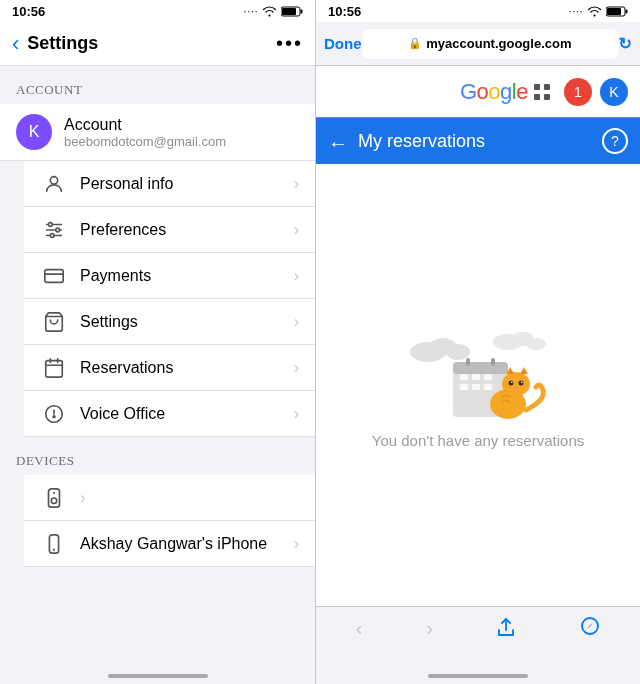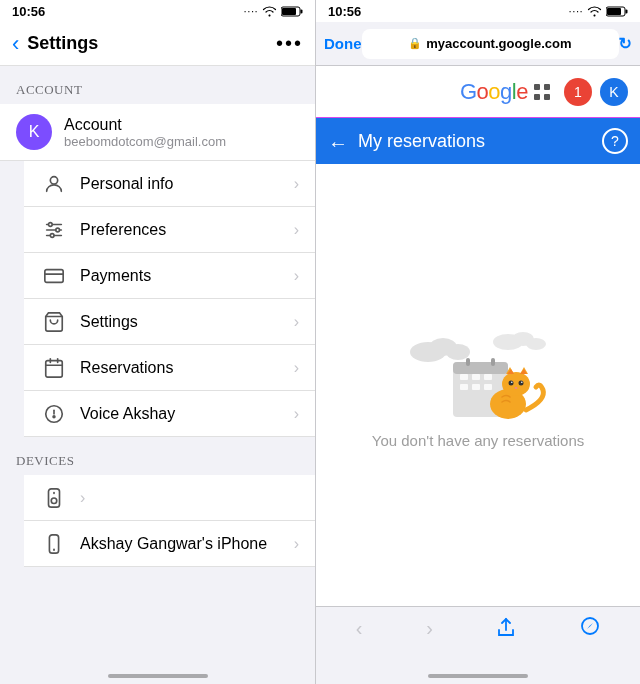--- a/index.html
+++ b/index.html
@@ -500,21 +500,21 @@
     </div>
 
     <div class="menu-item">
       <div class="menu-item-icon">
         <svg viewBox="0 0 24 24" fill="none" stroke="#555" stroke-width="1.8" stroke-linecap="round">
           <circle cx="12" cy="12" r="9"></circle>
           <path d="M12 8v4"></path>
           <circle cx="12" cy="15" r="1" fill="#555"></circle>
         </svg>
       </div>
-      <span class="menu-item-label">Voice Akshay</span>
+      <span class="menu-item-label">Voice Office</span>
       <span class="menu-item-chevron">›</span>
     </div>
 
   </div>
 
   <div class="section-header">Devices</div>
 
   <div class="devices-section">
 
     <div class="menu-item">

